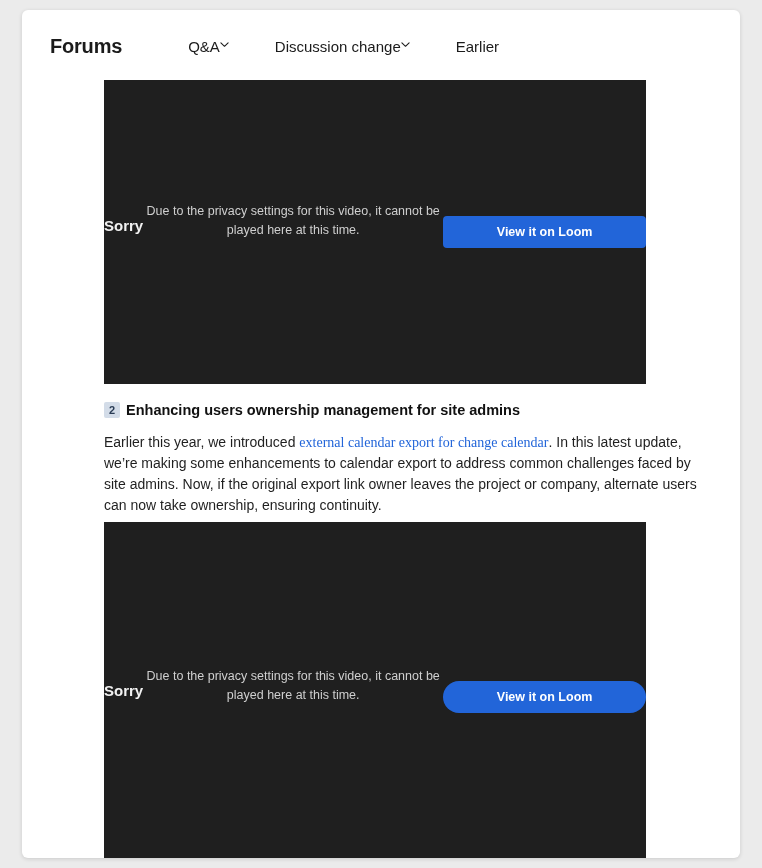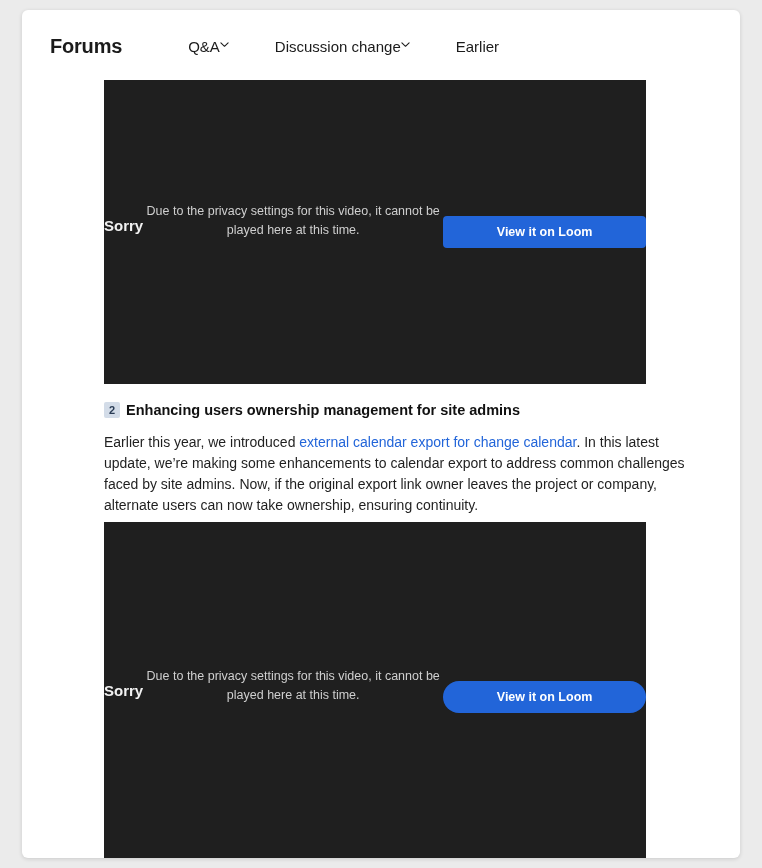--- a/index.html
+++ b/index.html
@@ -132,20 +132,21 @@
   .body-copy {
     width: 598px;
     font-size: 14px;
     line-height: 21px;
     color: #1f1f1f;
     margin: 0;
   }
   .body-copy a {
     color: #2265d9;
     text-decoration: none;
+    font-family: Liberation Serif, serif;
   }
 </style>
 </head>
 <body>
 
 <div class="page">
 
   <div class="nav">
     <div class="brand">Forums</div>
 

